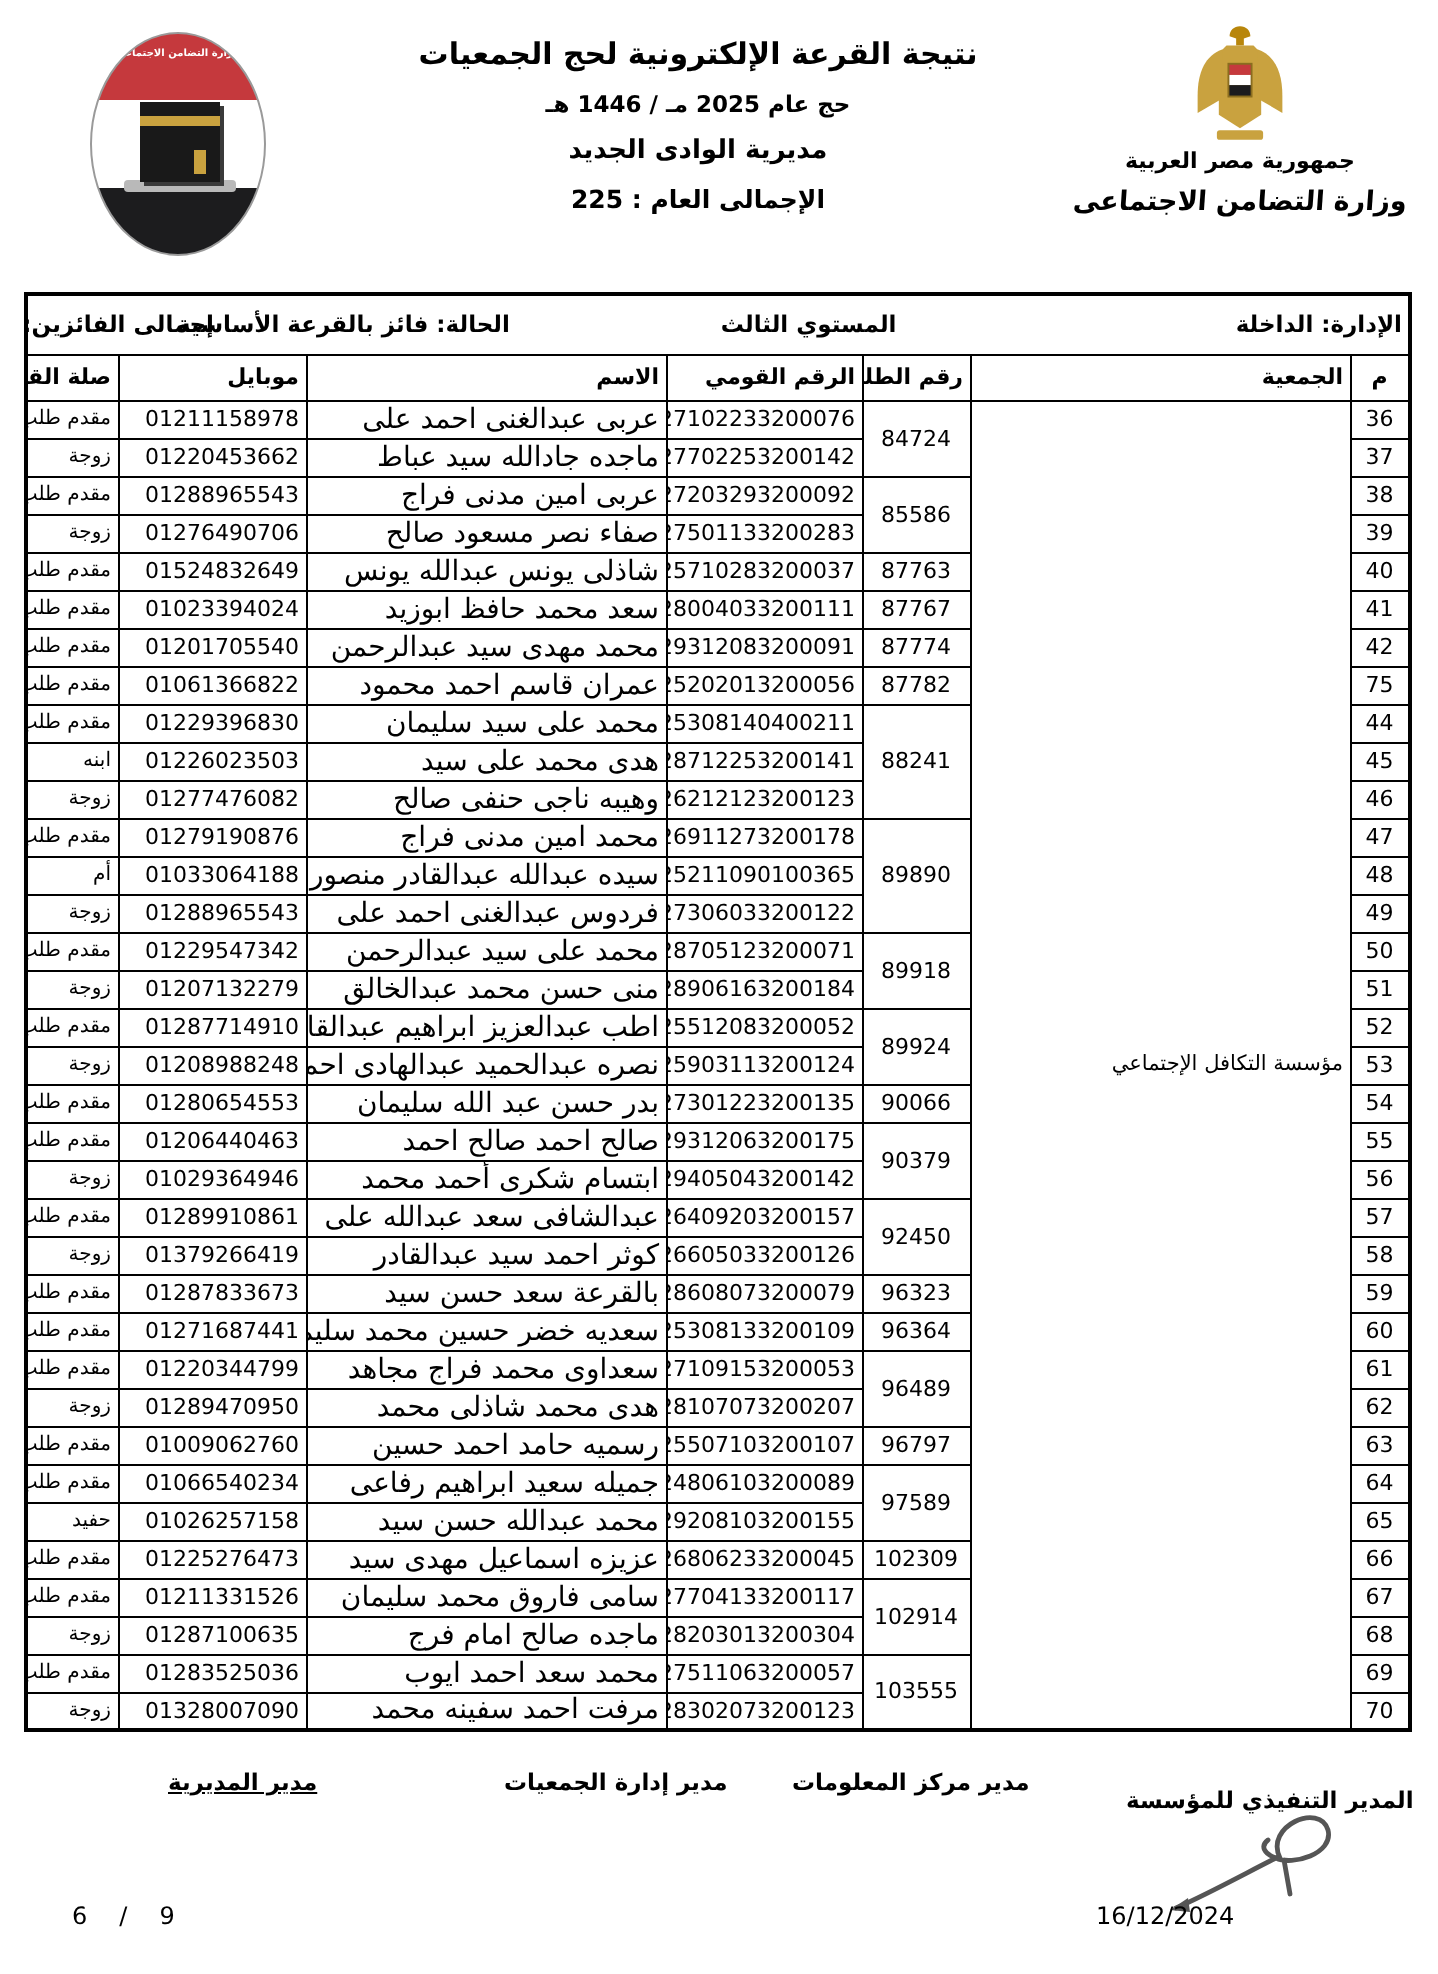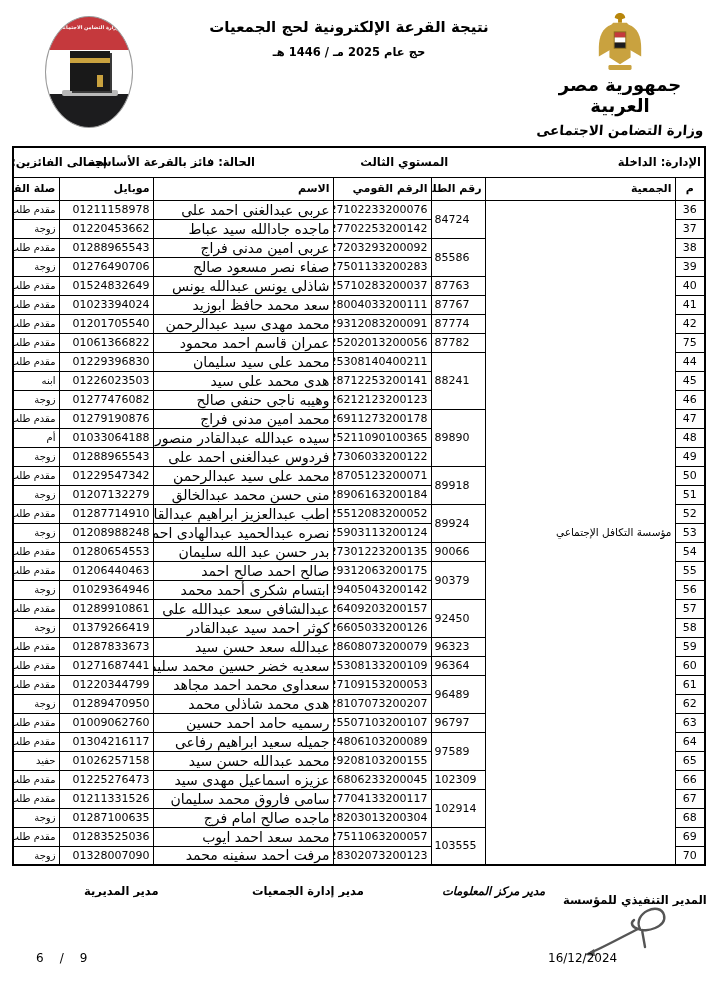--- a/index.html
+++ b/index.html
@@ -60,21 +60,21 @@
   }
 
   .title-slot { flex: 1; text-align: center; direction: rtl; padding-top: 6px; }
   .title-l1 { font-size: 15px; font-weight: bold; margin-bottom: 9px; }
   .title-l2 { font-size: 11.5px; font-weight: bold; margin-bottom: 9px; }
   .title-l3 { font-size: 13px; font-weight: bold; margin-bottom: 9px; }
   .title-l4 { font-size: 12.5px; font-weight: bold; }
 
   .emblem-slot { width: 186px; direction: rtl; text-align: center; padding-top: 0; }
   .eagle-wrap { display: flex; justify-content: center; margin-bottom: 2px; }
-  .country-name { font-size: 18px; font-weight: bold; letter-spacing: 0.5px; }
+  .country-name { font-size: 11px; font-weight: bold; letter-spacing: 0.5px; }
   .ministry-name { font-size: 13.5px; font-weight: bold; margin-top: 6px; transform: skewX(-4deg); }
 
   
   table.results {
     direction: rtl;
     border-collapse: collapse;
     table-layout: fixed;
     width: 692px;
     margin: 6px 13px 0 14px;
     font-size: 11px;
@@ -98,31 +98,31 @@
   .info-admin  { margin-right: 0;  width: 255px; }
   .info-level  { width: 195px; }
   .info-status { width: 148px; }
   .info-total  { width: 90px; }
 
   th { font-weight: bold; font-size: 11px; text-align: right; height: 23px !important; }
   th.col-num { text-align: center; }
 
   td.col-num     { text-align: center; }
   td.col-assoc   { text-align: right; vertical-align: middle; font-size: 10.5px; }
-  td.col-request { text-align: left; }
+  td.col-request { text-align: center; }
   td.col-nid     { text-align: right; }
   td.col-name    { font-size: 14px; margin-top: 25px; }
   td.col-mobile  { }
   td.col-rel     { text-align: right; font-size: 10px; }
 
   
   .sig-label { position: absolute; font-weight: bold; font-size: 11.5px; white-space: nowrap; }
-  .sig-info    { left: 442px; top: 884px; font-style: italic; }
+  .sig-info    { left: 396px; top: 884px; }
   .sig-assoc   { left: 252px; top: 884px; }
-  .sig-dir     { left: 84px;  top: 884px; }
+  .sig-dir     { left: 84px;  top: 884px; text-decoration: underline; }
   .sig-exec    { left: 563px; top: 893px; }
   .signature-svg { position: absolute; left: 572px; top: 903px; }
   .doc-date { position: absolute; left: 548px; top: 951px; font-size: 12px; direction: ltr; }
   .page-num {
     position: absolute; left: 36px; top: 951px;
     font-size: 12px; direction: ltr;
     display: flex; gap: 16px;
   }
 </style>
 </head>
@@ -139,20 +139,22 @@
         <div class="kaaba">
           <div class="kaaba-band"></div>
           <div class="kaaba-door"></div>
         </div>
       </div>
     </div>
 
     <div class="title-slot">
       <div class="title-l1">نتيجة القرعة الإلكترونية لحج الجمعيات</div>
       <div class="title-l2">حج عام 2025 مـ / 1446 هـ</div>
+      <div class="title-l3">مديرية الوادى الجديد</div>
+      <div class="title-l4">الإجمالى العام : 225</div>
     </div>
 
     <div class="emblem-slot">
       <div class="eagle-wrap">
         <svg width="52" height="60" viewBox="0 0 54 62">
           <path d="M27 1 c3.2 0 5.4 2.2 5.4 5.2 l-3.4 1.2 0 3.6 -4 0 0 -3.6 -3.4 -1.2 c0 -3 2.2 -5.2 5.4 -5.2 z" fill="#b8860b"></path>
           <path d="M20 11 h14 l4 4 v32 l-11 7 -11 -7 v-32 z" fill="#c9a23f"></path>
           <path d="M18 13 C9 16 5 25 5 37 l0 9 12 -7 z" fill="#c9a23f"></path>
           <path d="M36 13 C45 16 49 25 49 37 l0 9 -12 -7 z" fill="#c9a23f"></path>
           <rect x="20.5" y="20" width="13" height="18" fill="#8a6d1f"></rect>
@@ -371,37 +373,37 @@
           <td class="col-num">58</td>
           <td class="col-nid">26605033200126</td>
           <td class="col-name">كوثر احمد سيد عبدالقادر</td>
           <td class="col-mobile">01379266419</td>
           <td class="col-rel">زوجة</td>
         </tr>
         <tr>
           <td class="col-num">59</td>
           <td class="col-request" rowspan="1">96323</td>
           <td class="col-nid">28608073200079</td>
-          <td class="col-name">عبدالله سعد حسن سيد</td>
+          <td class="col-name">بالقرعة سعد حسن سيد</td>
           <td class="col-mobile">01287833673</td>
           <td class="col-rel">مقدم طلب</td>
         </tr>
         <tr>
           <td class="col-num">60</td>
           <td class="col-request" rowspan="1">96364</td>
           <td class="col-nid">25308133200109</td>
           <td class="col-name">سعديه خضر حسين محمد سليمان</td>
           <td class="col-mobile">01271687441</td>
           <td class="col-rel">مقدم طلب</td>
         </tr>
         <tr>
           <td class="col-num">61</td>
           <td class="col-request" rowspan="2">96489</td>
           <td class="col-nid">27109153200053</td>
-          <td class="col-name">سعداوى محمد احمد مجاهد</td>
+          <td class="col-name">سعداوى محمد فراج مجاهد</td>
           <td class="col-mobile">01220344799</td>
           <td class="col-rel">مقدم طلب</td>
         </tr>
         <tr>
           <td class="col-num">62</td>
           <td class="col-nid">28107073200207</td>
           <td class="col-name">هدى محمد شاذلى محمد</td>
           <td class="col-mobile">01289470950</td>
           <td class="col-rel">زوجة</td>
         </tr>
@@ -411,21 +413,21 @@
           <td class="col-nid">25507103200107</td>
           <td class="col-name">رسميه حامد احمد حسين</td>
           <td class="col-mobile">01009062760</td>
           <td class="col-rel">مقدم طلب</td>
         </tr>
         <tr>
           <td class="col-num">64</td>
           <td class="col-request" rowspan="2">97589</td>
           <td class="col-nid">24806103200089</td>
           <td class="col-name">جميله سعيد ابراهيم رفاعى</td>
-          <td class="col-mobile">01304216117</td>
+          <td class="col-mobile">01066540234</td>
           <td class="col-rel">مقدم طلب</td>
         </tr>
         <tr>
           <td class="col-num">65</td>
           <td class="col-nid">29208103200155</td>
           <td class="col-name">محمد عبدالله حسن سيد</td>
           <td class="col-mobile">01026257158</td>
           <td class="col-rel">حفيد</td>
         </tr>
         <tr>

